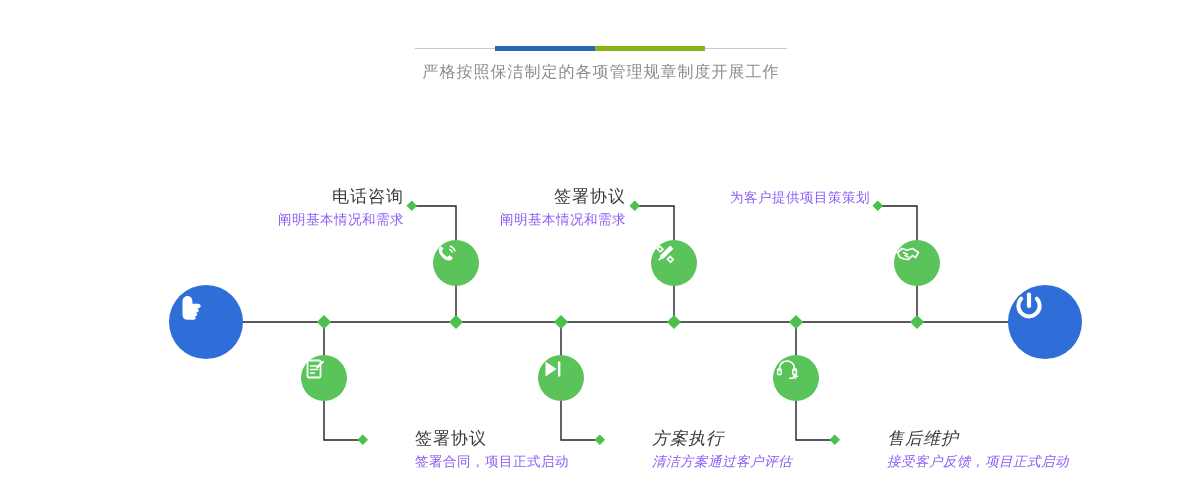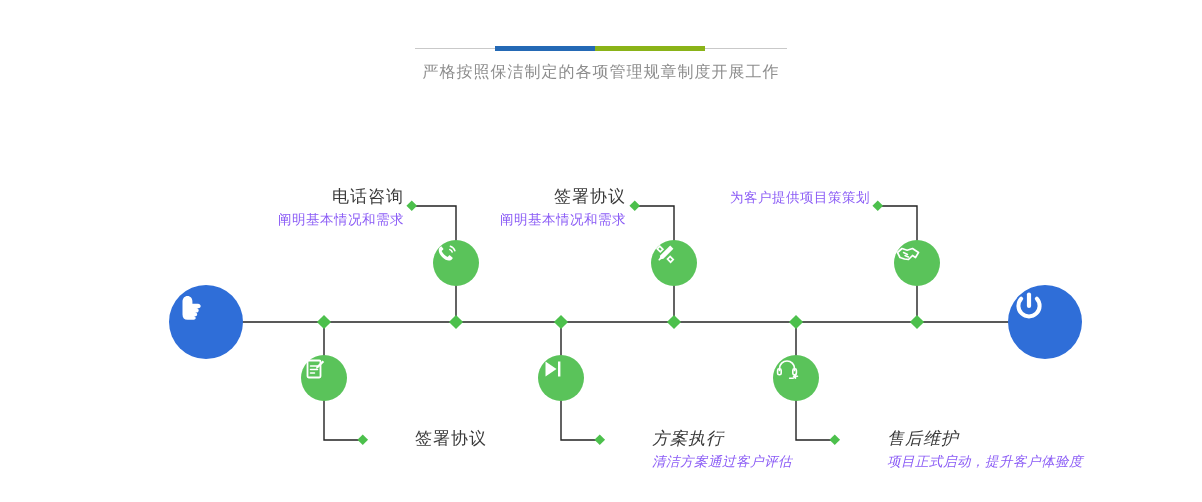--- a/index.html
+++ b/index.html
@@ -275,26 +275,27 @@
       <div class="name">签署协议</div>
       <div class="desc">阐明基本情况和需求</div>
     </div>
 
     <div class="lbl top" style="left:620px; top:186px; width:234px;">
       <div class="desc">为客户提供项目策策划</div>
     </div>
 
     <div class="lbl bottom" style="left:355px; top:428px;">
       <div class="name">签署协议</div>
+      <div class="desc">签署合同，项目正式启动</div>
     </div>
 
     <div class="lbl bottom" style="left:592px; top:428px;font-style:italic;">
       <div class="name">方案执行</div>
       <div class="desc">清洁方案通过客户评估</div>
     </div>
 
     <div class="lbl bottom" style="left:827px; top:428px;font-style:italic;">
       <div class="name">售后维护</div>
-      <div class="desc">项目正式启动，提升客户体验度</div>
+      <div class="desc">接受客户反馈，项目正式启动</div>
     </div>
 
   </div>
 </div>
 
 </body></html>

